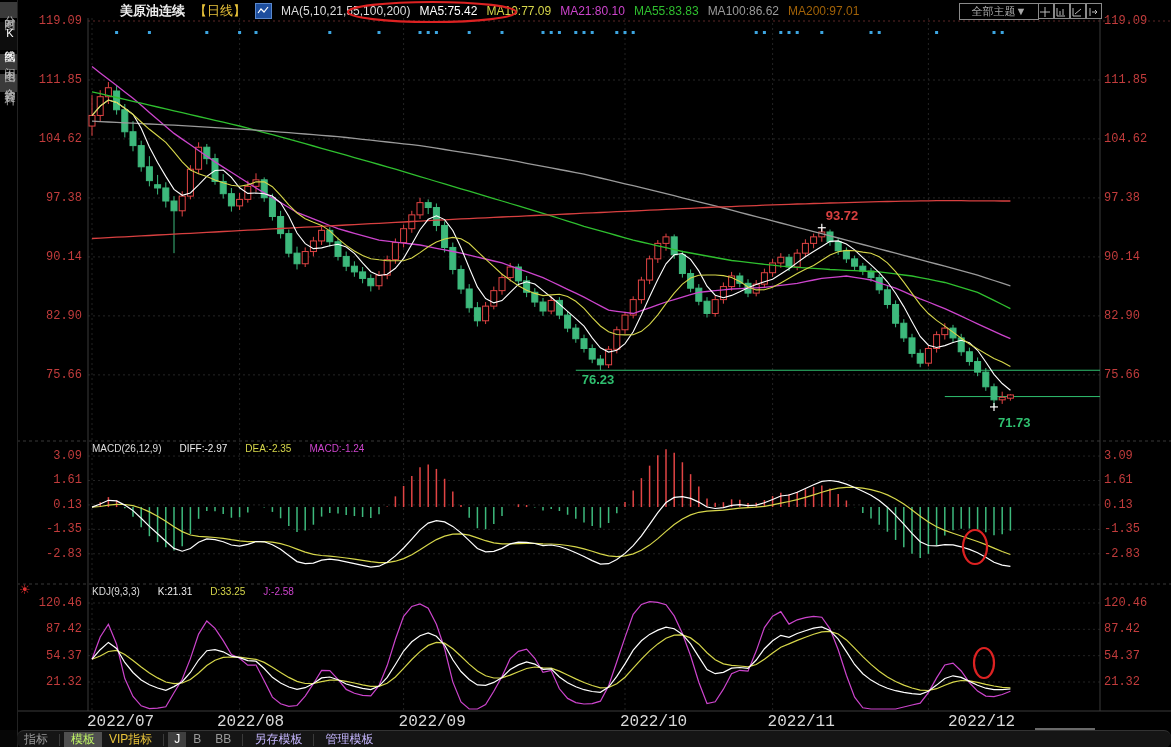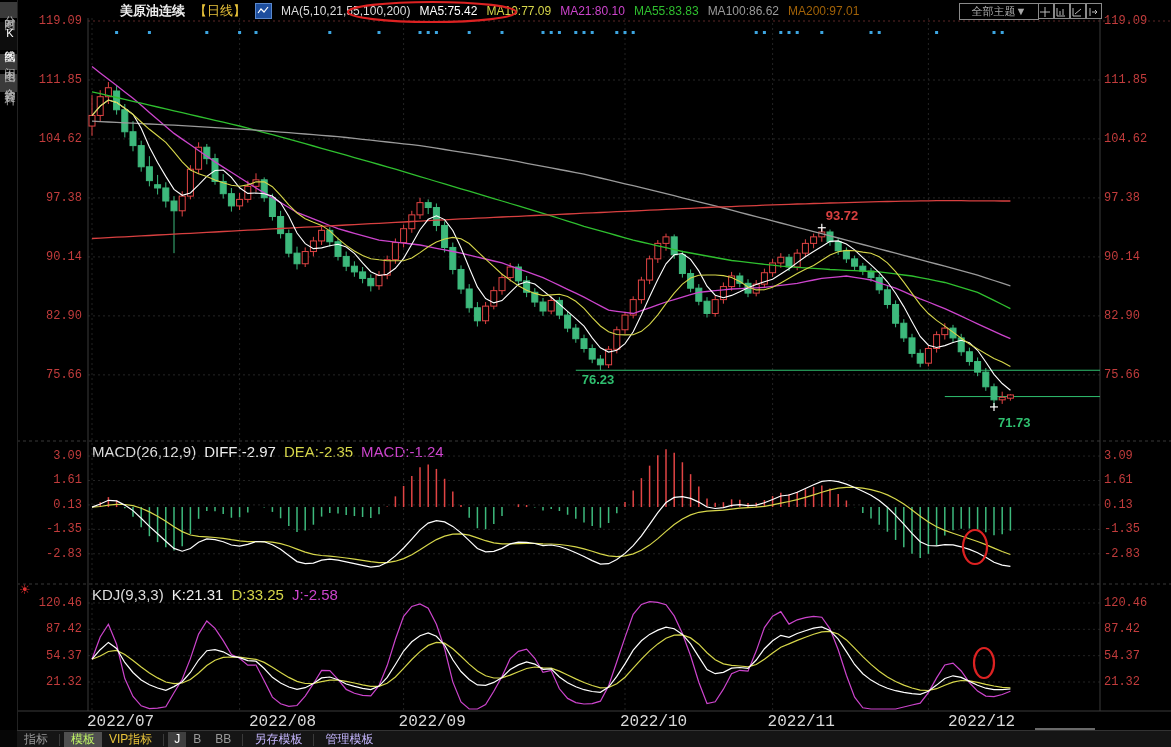--- a/index.html
+++ b/index.html
@@ -17,27 +17,27 @@
           gap:9px;z-index:1;font-size:12px;white-space:nowrap;margin-left:32px;}
   .hd-title{color:#efefef;font-weight:bold;font-size:13px;}
   .hd-period{color:#e8c33a;font-size:13px;}
   .kicon{width:15px;height:14px;background:#1d4e9e;border:1px solid #5a88cc;display:inline-block;}
   .hd-ma{color:#dcdcdc;}
   #theme-dd{position:absolute;left:959px;top:3px;width:78px;height:15px;border:1px solid #8a8a8a;
             color:#a8a8a8;font-size:11px;line-height:15px;text-align:center;z-index:4;cursor:pointer;}
   .tb-ic{position:absolute;top:3px;width:14px;height:14px;border:1px solid #8a8a8a;z-index:4;
          cursor:pointer;}
   
-  .ind-header{position:absolute;left:92px;display:flex;gap:8px;font-size:15px;z-index:1;white-space:nowrap;}
+  .ind-header{position:absolute;left:92px;display:flex;gap:18px;font-size:10px;z-index:1;white-space:nowrap;}
   
   #periodbar{position:absolute;left:0;top:712px;width:1171px;height:18px;z-index:3;}
   #period-sel{position:absolute;left:30px;top:1px;font-size:13px;font-weight:bold;color:#e8b33a;cursor:pointer;}
   #period-sel .arr{color:#e87d1e;font-size:11px;}
   #footer{position:absolute;left:17px;top:730px;width:1154px;height:17px;background:#151515;
-          border-top:1px solid #333;display:flex;align-items:center;font-size:12px;z-index:3;}
+          border-top:1px solid #333;display:flex;align-items:center;font-size:12px;z-index:3;border-radius:7px;}
   #footer-corner{position:absolute;left:0;top:730px;width:17px;height:17px;background:#060606;z-index:3;}
   .ftab{padding:0 7px;color:#999;cursor:pointer;line-height:15px;}
   .ftab.sel{background:#4f4f4f;color:#bef264;}
   .ftab.vip{color:#e8c33a;}
   .ftab.boxed{background:#3f3f3f;color:#fff;padding:0 6px;}
   .ftab.light{color:#c4b5fd;}
   .fsep{width:1px;height:12px;background:#3a3a3a;margin:0 4px;}
   #chart-svg{position:absolute;left:0;top:0;z-index:2;pointer-events:none;}
   #labels{position:absolute;left:0;top:0;width:1171px;height:704px;z-index:1;font-family:Liberation Mono, monospace;}
   .axlab{position:absolute;font-size:12px;color:#c23c3c;}
@@ -136,21 +136,21 @@
       <span class="axlab" style="left: 1104px; top: 546.782px; width: 58px; text-align: left;">-2.83</span>
       <span class="axlab" style="left: 24px; top: 596.013px; width: 58px; text-align: right;">120.46</span>
       <span class="axlab" style="left: 1104px; top: 596.013px; width: 58px; text-align: left;">120.46</span>
       <span class="axlab" style="left: 24px; top: 622.341px; width: 58px; text-align: right;">87.42</span>
       <span class="axlab" style="left: 1104px; top: 622.341px; width: 58px; text-align: left;">87.42</span>
       <span class="axlab" style="left: 24px; top: 648.678px; width: 58px; text-align: right;">54.37</span>
       <span class="axlab" style="left: 1104px; top: 648.678px; width: 58px; text-align: left;">54.37</span>
       <span class="axlab" style="left: 24px; top: 675.014px; width: 58px; text-align: right;">21.32</span>
       <span class="axlab" style="left: 1104px; top: 675.014px; width: 58px; text-align: left;">21.32</span>
       <span class="datelab" style="left: 87px;">2022/07</span>
-      <span class="datelab" style="left: 249px;">2022/08</span>
+      <span class="datelab" style="left: 217px;">2022/08</span>
       <span class="datelab" style="left: 398.6px;">2022/09</span>
       <span class="datelab" style="left: 620px;">2022/10</span>
       <span class="datelab" style="left: 767.6px;">2022/11</span>
       <span class="datelab" style="left: 948px;">2022/12</span>
     </div>
 
   <svg id="chart-svg" width="1171" height="747">
       <line x1="88" y1="21.014867735083914" x2="1171" y2="21.014867735083914" stroke="#5d2727" stroke-width="1" stroke-dasharray="2,3"></line>
       <line x1="88" y1="80.00849584861942" x2="1100" y2="80.00849584861942" stroke="#262626" stroke-width="1" stroke-dasharray="2,3"></line>
       <line x1="88" y1="138.92064105039577" x2="1100" y2="138.92064105039577" stroke="#262626" stroke-width="1" stroke-dasharray="2,3"></line>

